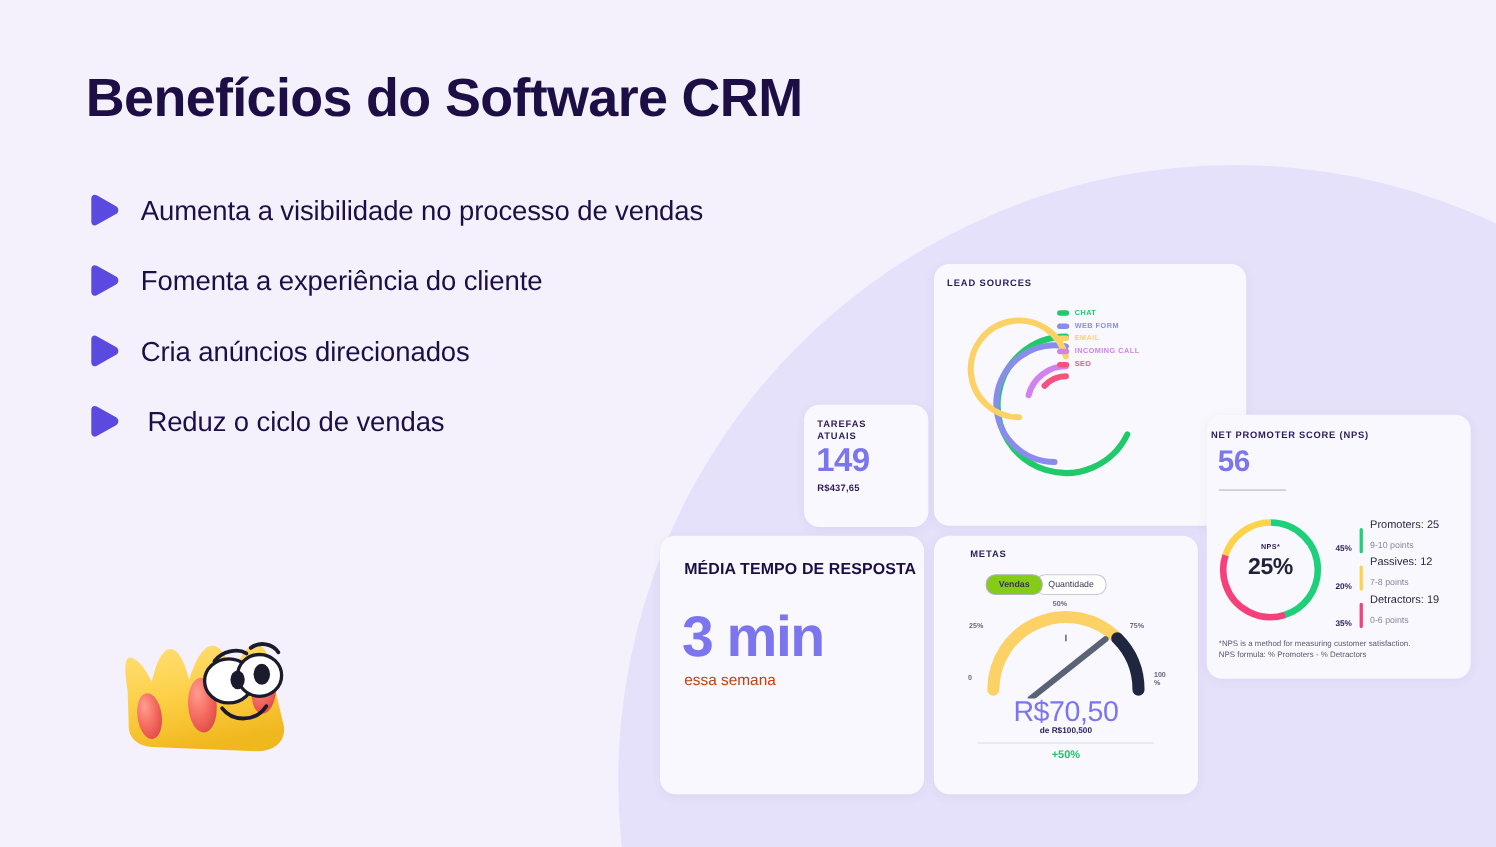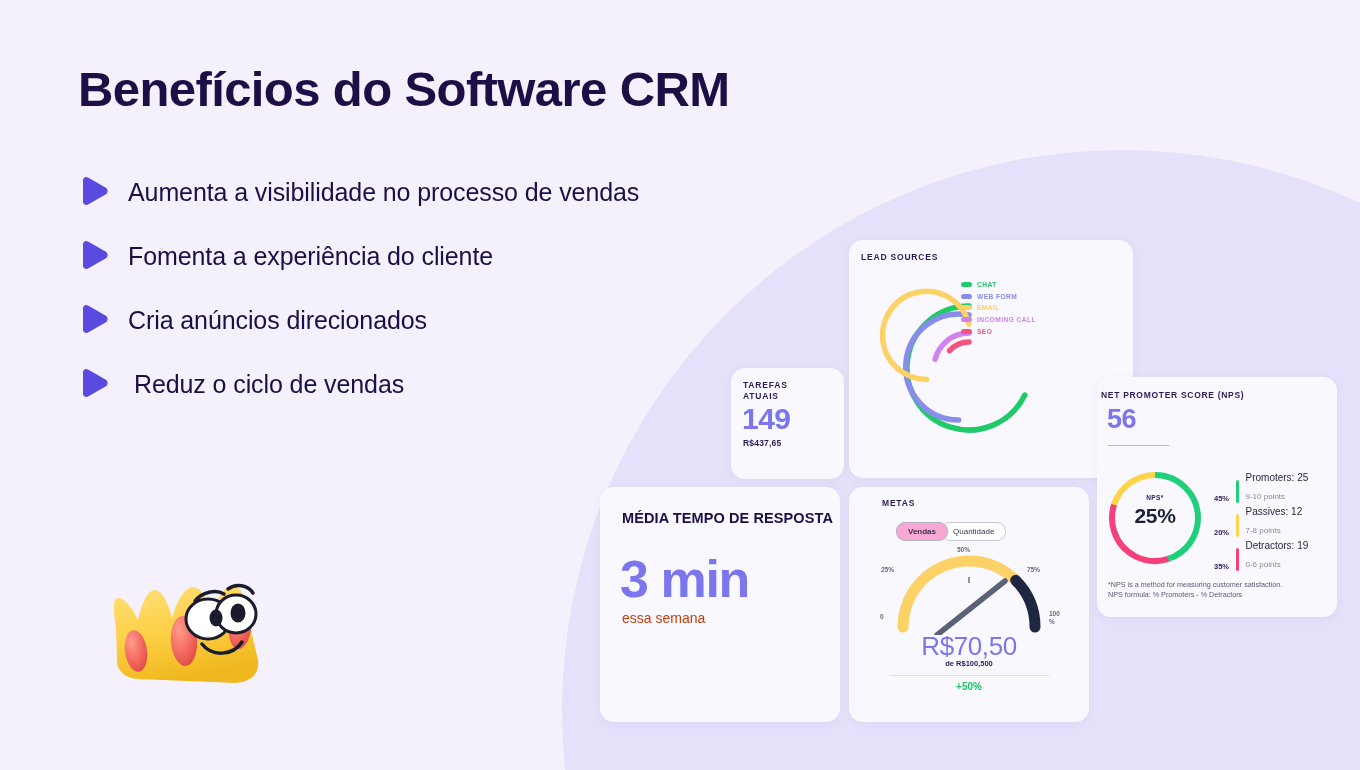--- a/index.html
+++ b/index.html
@@ -111,21 +111,21 @@
   #card-metas .card-title{position:absolute;left:12px;top:11px;margin-left:21px;}
   .toggle-group{position:absolute;left:47px;top:35px;display:flex;}
   .toggle-btn{
     height:17px;line-height:17px;
     font-size:8px;color:#3d3455;
     border:1px solid #c9c7d6;
     padding:0 11px;border-radius:9px;
     background:#ffffff;white-space:nowrap;
   }
   .toggle-btn.active{
-    background:#f9a8d4;border-color:#b3b1c2;
+    background:#84cc16;border-color:#b3b1c2;
     font-weight:bold;margin-right:-7px;z-index:2;position:relative;
   }
   .gauge-wrap{position:absolute;left:20px;top:58px;width:200px;height:90px;}
   .gauge-tick{
     position:absolute;font-size:6.5px;color:#6a6480;font-weight:bold;
     white-space:nowrap;
   }
   .metas-value{
     position:absolute;left:0;top:144px;width:240px;text-align:center;
     font-size:26px;color:#7b76ee;line-height:30px;letter-spacing:-0.4px;

